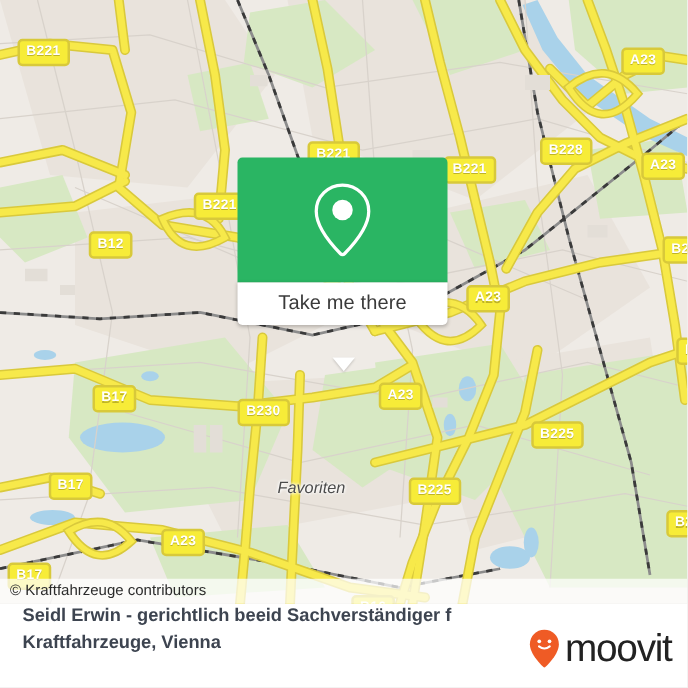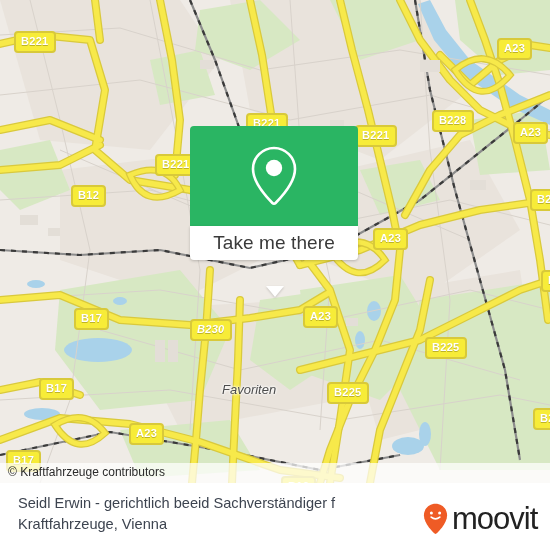--- a/index.html
+++ b/index.html
@@ -54,37 +54,37 @@
   .callout{position:absolute;left:190px;top:126px;width:168px;}
   .callout-top{
     height:100px;border-radius:4px 4px 0 0;
     display:flex;align-items:center;justify-content:center;
   }
   .callout-bottom{
     background:#ffffff;height:34px;border-radius:0 0 4px 4px;
     display:flex;align-items:center;justify-content:center;
     box-shadow:0 1px 3px rgba(0,0,0,.22);
   }
-  .callout-bottom span{font-size:19px;color:#3a3a3a;letter-spacing:.1px;}
+  .callout-bottom span{font-size:16px;color:#3a3a3a;letter-spacing:.1px;}
   .tail{
     position:absolute;left:76px;top:160px;width:0;height:0;
     border-left:9px solid transparent;
     border-right:9px solid transparent;
     border-top:11px solid #ffffff;
     filter:drop-shadow(0 1px 1px rgba(0,0,0,.18));
   }
 
   
   .footer{
     position:absolute;left:0;top:483px;width:550px;height:67px;
     background:#ffffff;overflow:hidden;
   }
   .footer-title{
-    position:absolute;left:18px;top:10px;width:375px;
-    font-size:14.6px;line-height:21px;color:#3d4450;
+    position:absolute;left:18px;top:0;width:375px;
+    font-size:14.6px;line-height:21px;color:#3d4450;font-weight:bold;
   }
   .logo{position:absolute;left:423px;top:503px;display:flex;align-items:center;}
   .logo-mark{width:25px;height:32px;margin-right:4px;}
   .logo-text{font-size:31px;color:#222222;letter-spacing:-1px;line-height:32px;font-weight:400;}
 </style>
 </head>
 <body>
 
 <div id="page">
 
@@ -236,21 +236,21 @@
     <div class="shield" style="left:14px;top:31px;">B221</div>
     <div class="shield" style="left:155px;top:154px;">B221</div>
     <div class="shield" style="left:71px;top:185px;text-align:right;">B12</div>
     <div class="shield" style="left:246px;top:113px;">B221</div>
     <div class="shield" style="left:355px;top:125px;">B221</div>
     <div class="shield" style="left:432px;top:110px;">B228</div>
     <div class="shield" style="left:497px;top:38px;">A23</div>
     <div class="shield" style="left:513px;top:122px;">A23</div>
     <div class="shield" style="left:373px;top:228px;">A23</div>
     <div class="shield" style="left:303px;top:306px;">A23</div>
-    <div class="shield" style="left:190px;top:319px;font-style:italic;">B230</div>
+    <div class="shield" style="left:190px;top:319px;">B230</div>
     <div class="shield" style="left:74px;top:308px;">B17</div>
     <div class="shield" style="left:39px;top:378px;">B17</div>
     <div class="shield" style="left:6px;top:450px;">B17</div>
     <div class="shield" style="left:129px;top:423px;">A23</div>
     <div class="shield" style="left:425px;top:337px;">B225</div>
     <div class="shield" style="left:327px;top:382px;">B225</div>
     <div class="shield" style="left:530px;top:189px;">B225</div>
     <div class="shield" style="left:533px;top:408px;">B2</div>
     <div class="shield" style="left:281px;top:476px;">B16</div>
     <div class="shield" style="left:541px;top:270px;">B</div>

